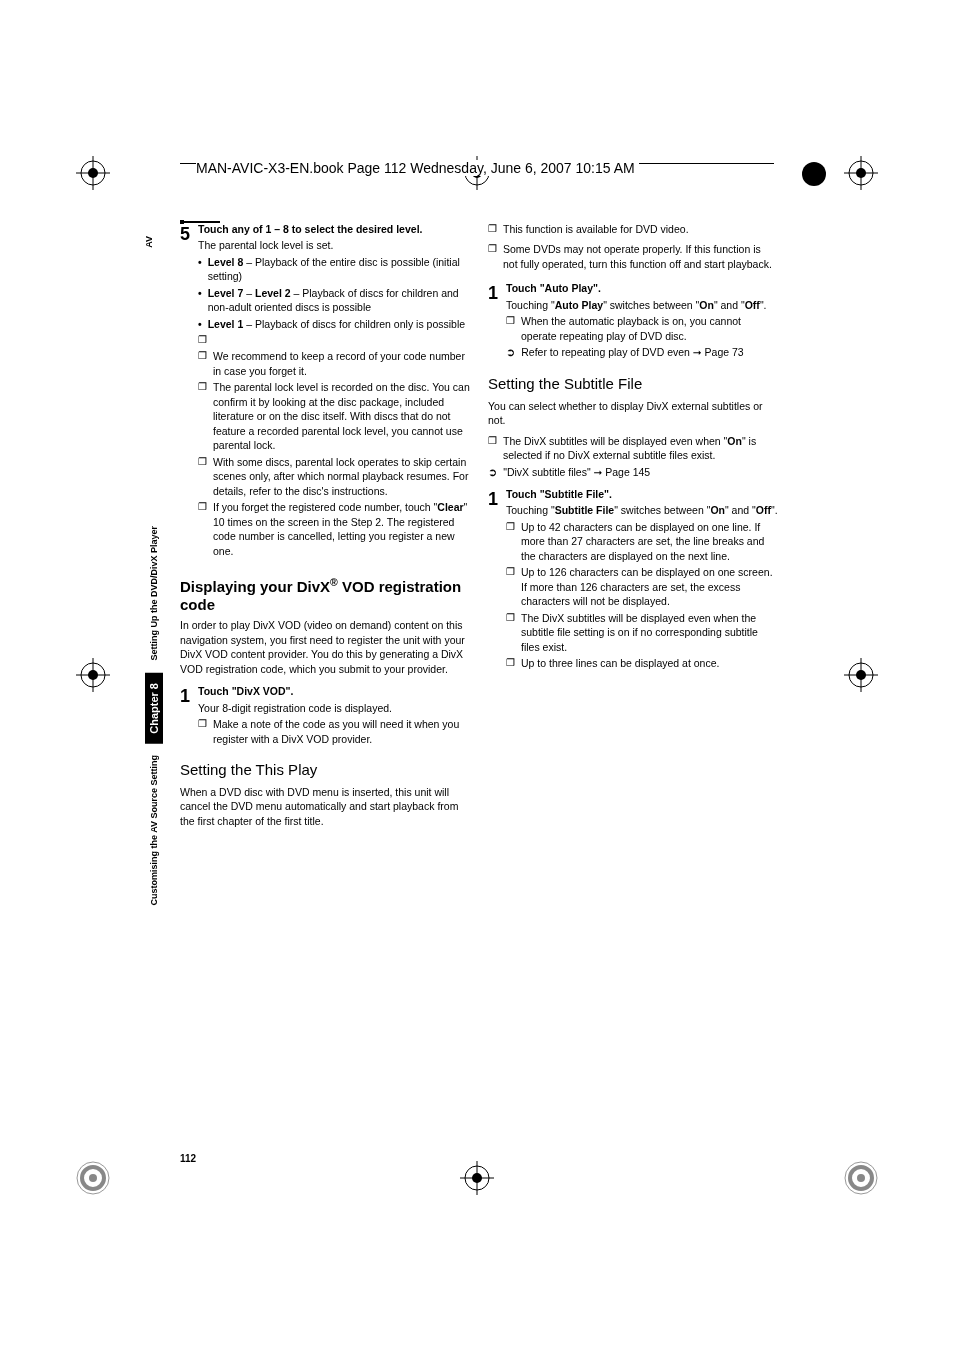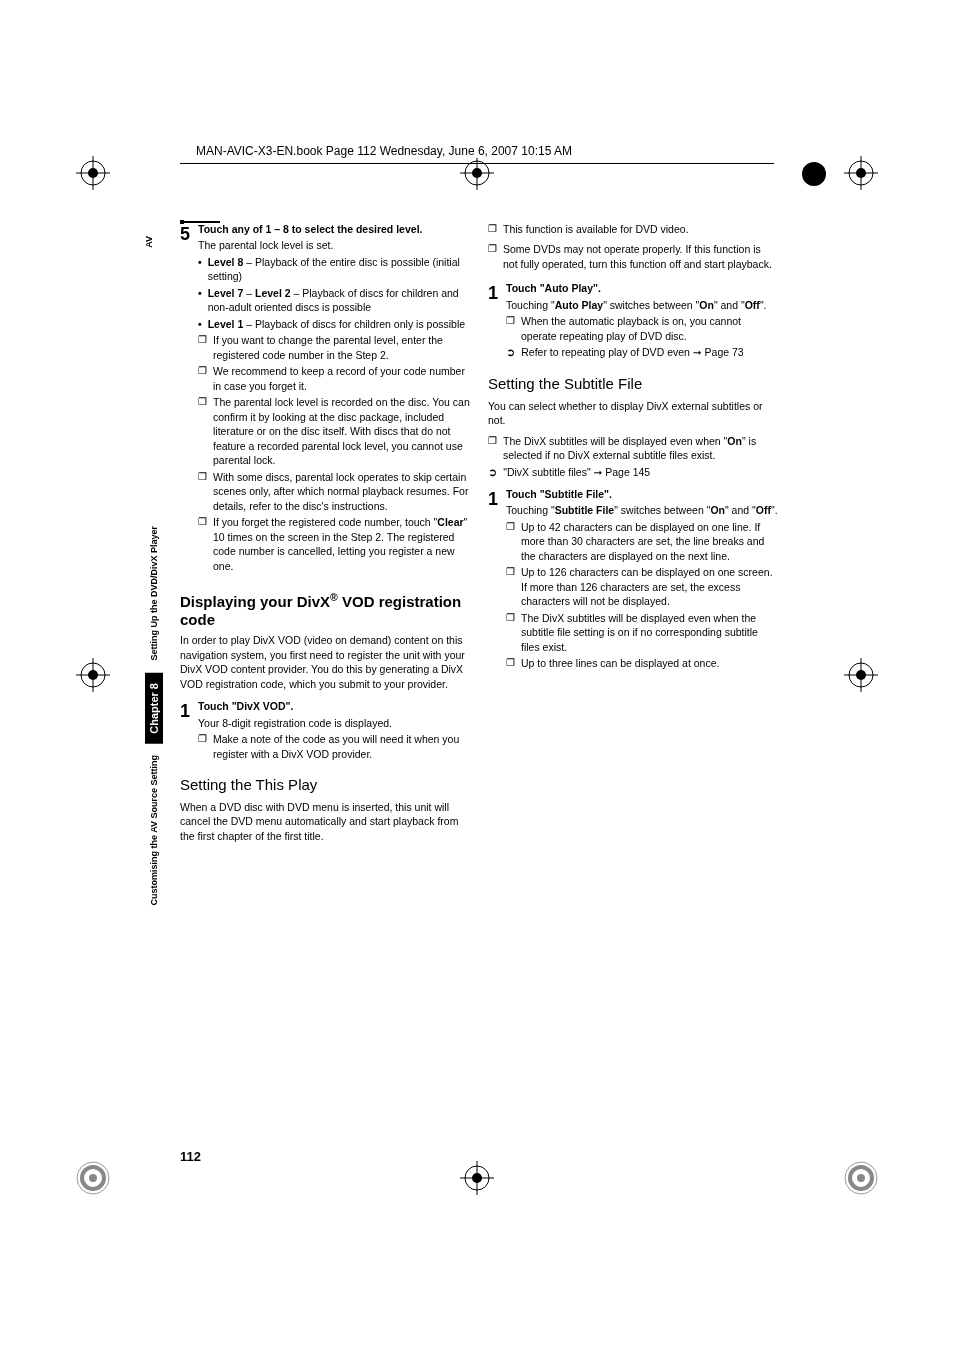--- a/index.html
+++ b/index.html
@@ -30,23 +30,23 @@
   .header-line {
     position: absolute;
     top: 163px;
     left: 180px;
     right: 180px;
     height: 1px;
     background: #000;
   }
   .header-text {
     position: absolute;
-    top: 144px;
+    top: 160px;
     left: 196px;
-    font-size: 12px;
+    font-size: 14px;
     background:#fff;
     padding-right:4px;
   }
 
   .page-frame {
     position: absolute;
     top: 220px;
     left: 180px;
     width: 600px;
     height: 940px;
@@ -133,21 +133,21 @@
     margin-top: 14px;
     margin-bottom: 4px;
   }
   .para { margin-top:2px; }
   .bold { font-weight:bold; }
 
   .pagenum {
     position:absolute;
     bottom:-4px;
     left:0;
-    font-size:13px;
+    font-size:10px;
     font-weight:bold;
   }
   sup { font-size:0.7em; }
 </style>
 </head>
 <body>
 
 <div class="reg-mark reg-tl"><svg viewBox="0 0 34 34">
       <circle cx="17" cy="17" r="12" fill="none" stroke="#000" stroke-width="1"></circle>
       <circle cx="17" cy="17" r="5" fill="#000"></circle>
@@ -228,21 +228,20 @@
           <span class="bullet-dot"></span>
           <div><span class="bold">Level 7</span><span> – </span><span class="bold">Level 2</span><span> – Playback of discs for children and non-adult oriented discs is possible</span></div>
         </div>
       <div class="bullet-row">
           <span class="bullet-dot"></span>
           <div><span class="bold">Level 1</span><span> – Playback of discs for children only is possible</span></div>
         </div>
 
       <div class="note-row">
           <span class="note-icon">❐</span>
-          <div>If you want to change the parental level, enter the registered code number in the Step 2.</div>
         </div>
       <div class="note-row">
           <span class="note-icon">❐</span>
           <div>We recommend to keep a record of your code number in case you forget it.</div>
         </div>
       <div class="note-row">
           <span class="note-icon">❐</span>
           <div>The parental lock level is recorded on the disc. You can confirm it by looking at the disc package, included literature or on the disc itself. With discs that do not feature a recorded parental lock level, you cannot use parental lock.</div>
         </div>
       <div class="note-row">
@@ -313,21 +312,21 @@
 
       <div class="step-row" style="margin-top:8px;">
         <div class="step-num">1</div>
         <div class="step-body">
           <div class="step-title">Touch "Subtitle File".</div>
           <div class="para"><span>Touching "</span><span class="bold">Subtitle File</span><span>" switches between "</span><span class="bold">On</span><span>" and "</span><span class="bold">Off</span><span>".</span></div>
         </div>
       </div>
       <div class="note-row">
           <span class="note-icon">❐</span>
-          <div>Up to 42 characters can be displayed on one line. If more than 30 characters are set, the line breaks and the characters are displayed on the next line.</div>
+          <div>Up to 42 characters can be displayed on one line. If more than 27 characters are set, the line breaks and the characters are displayed on the next line.</div>
         </div>
       <div class="note-row">
           <span class="note-icon">❐</span>
           <div>Up to 126 characters can be displayed on one screen. If more than 126 characters are set, the excess characters will not be displayed.</div>
         </div>
       <div class="note-row">
           <span class="note-icon">❐</span>
           <div>The DivX subtitles will be displayed even when the subtitle file setting is on if no corresponding subtitle files exist.</div>
         </div>
       <div class="note-row">

